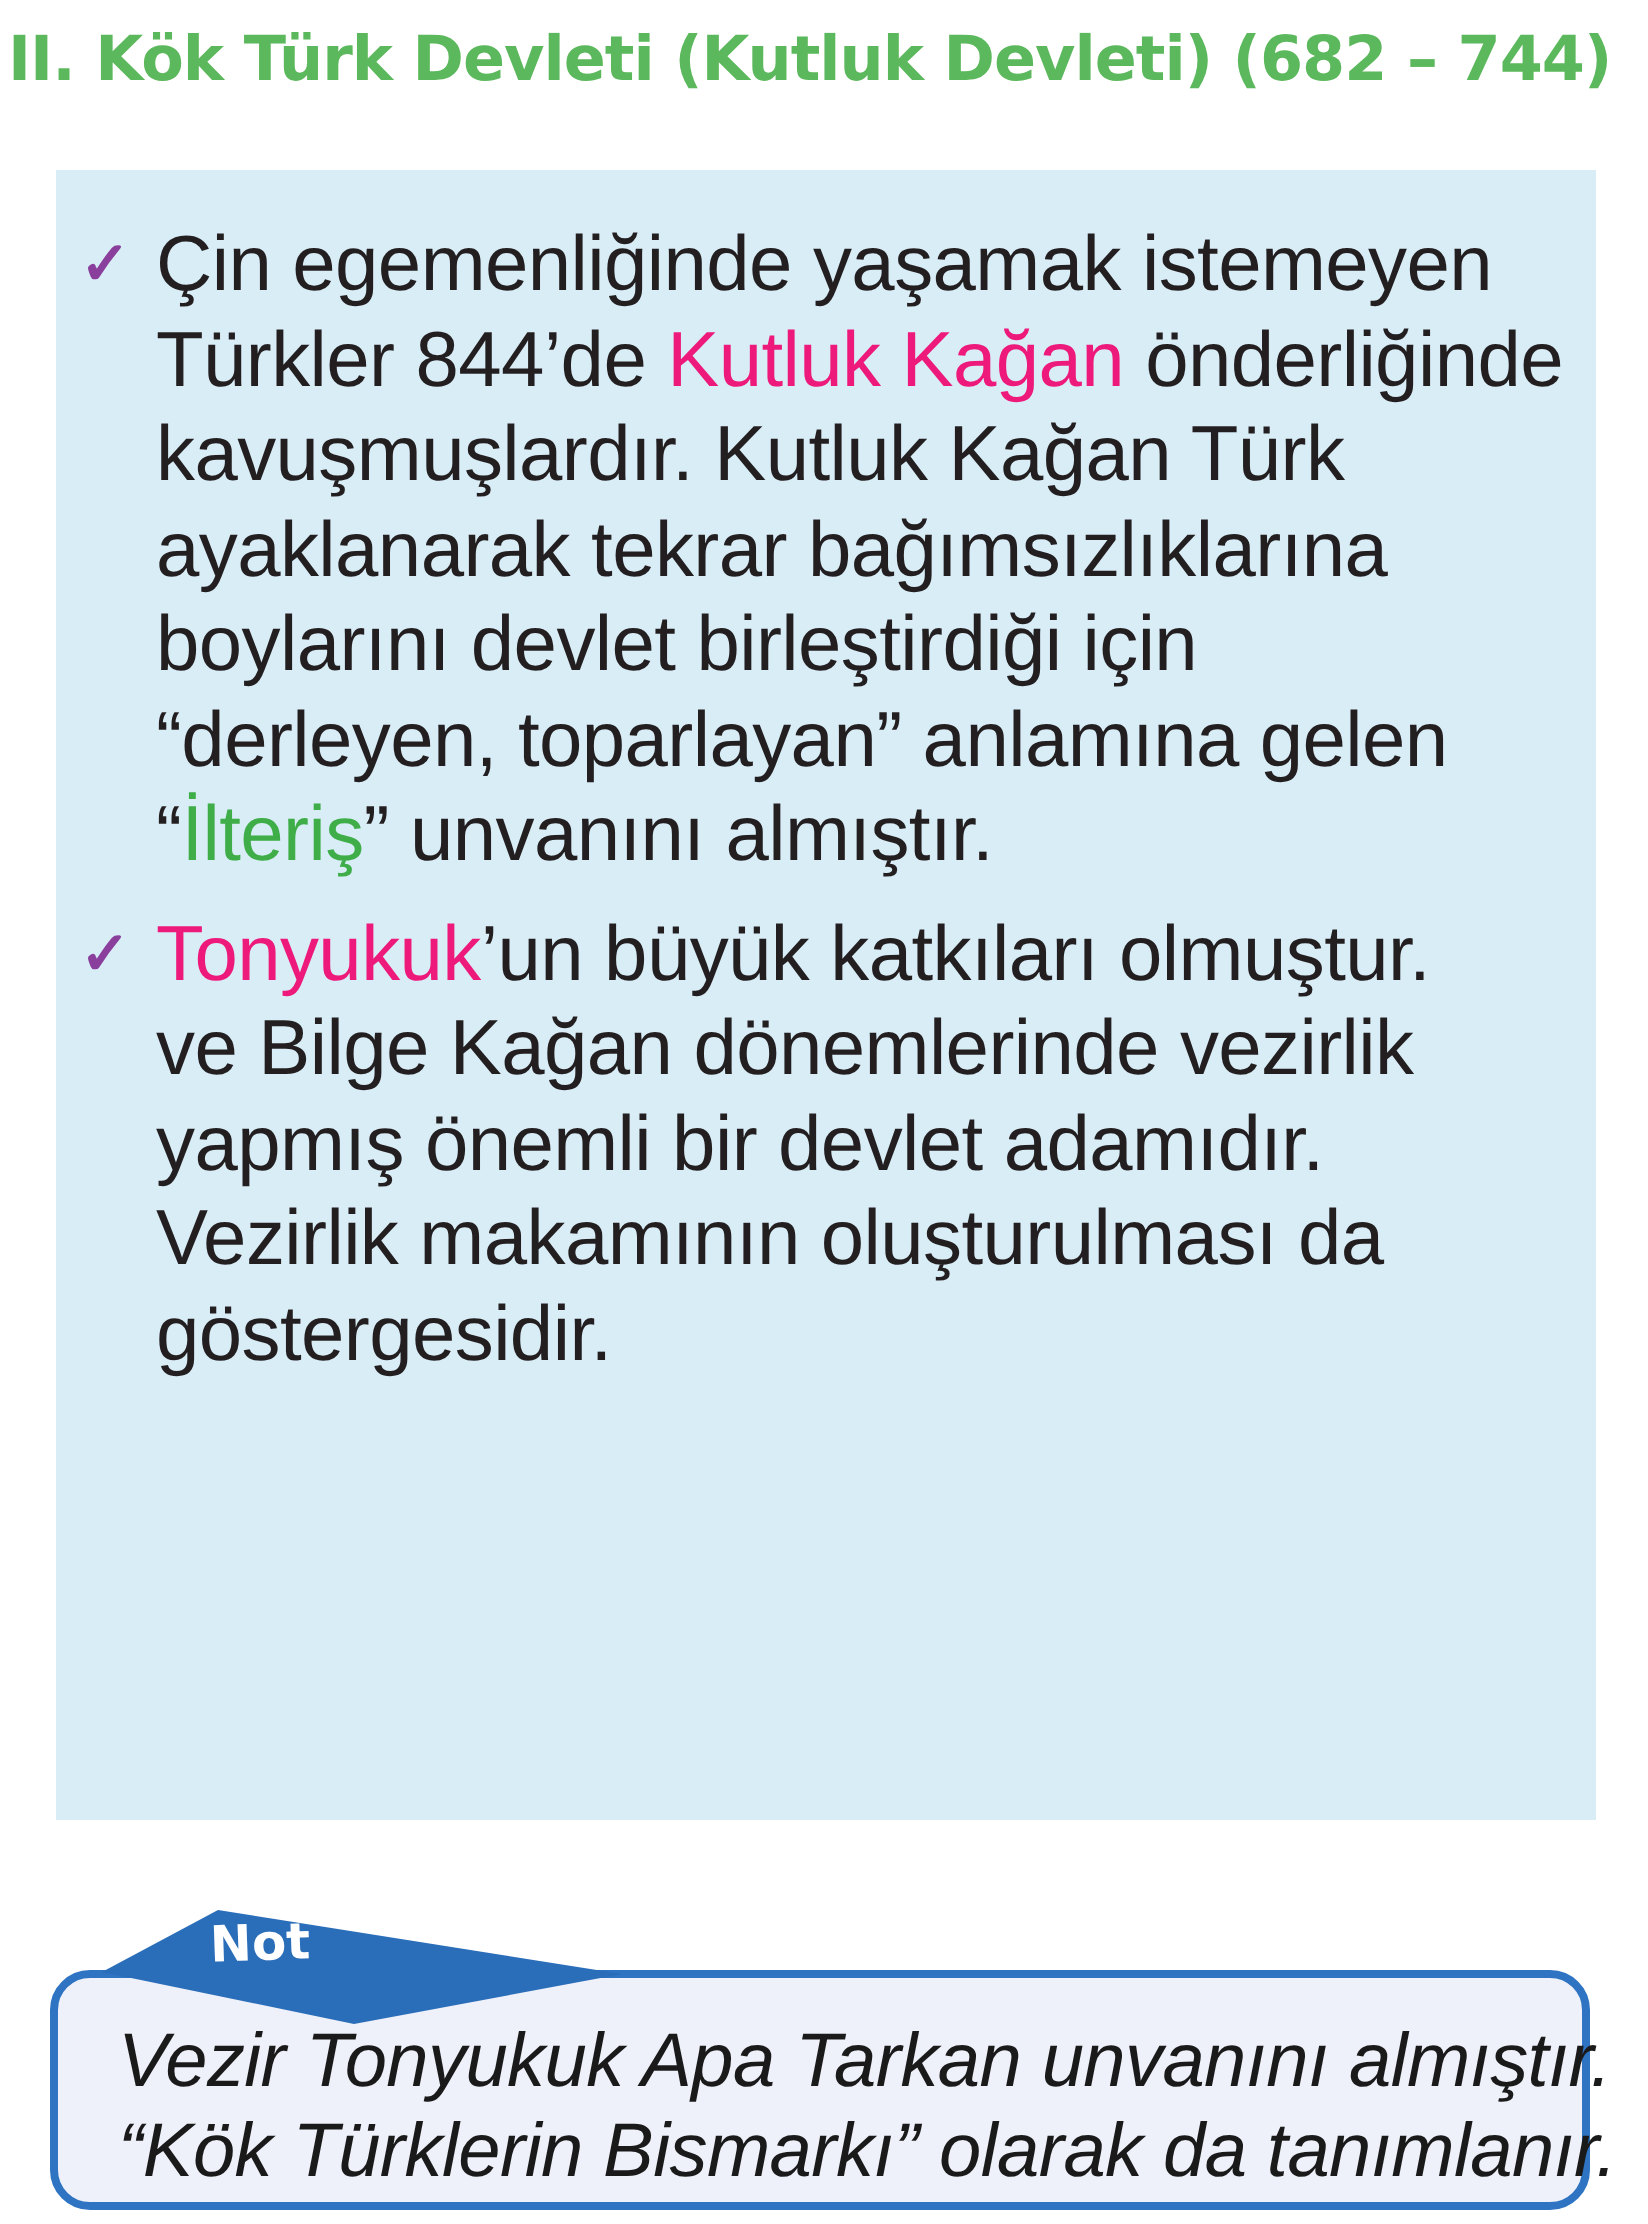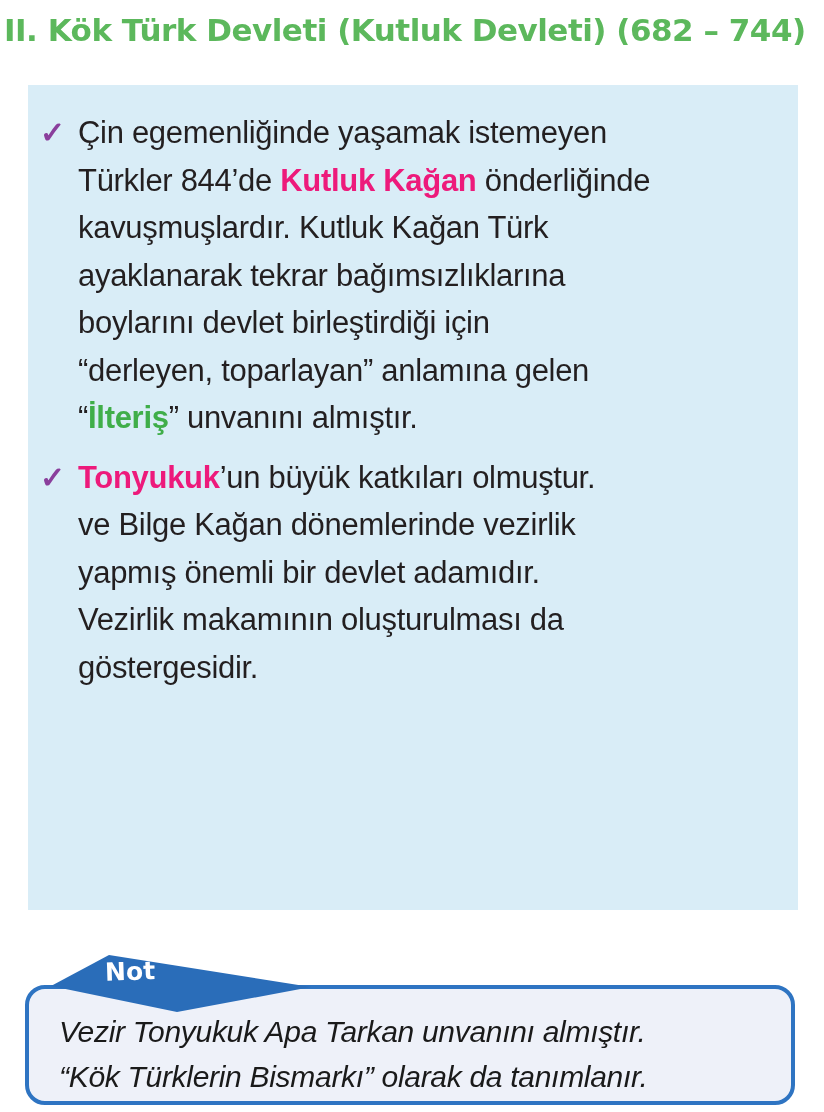--- a/index.html
+++ b/index.html
@@ -46,39 +46,39 @@
   }
   .check {
     flex: none;
     width: 38px;
     color: var(--check-purple, #8a3f9c);
     font-size: 30px;
     font-weight: bold;
     line-height: 47px;
   }
   .lines {
-    font-size: 31px;
+    font-size: 39px;
     line-height: 47.5px;
     color: var(--body-text, #231f20);
     letter-spacing: -0.3px;
   }
   .line { display: block; white-space: nowrap; }
-  .hl-pink   { color: var(--highlight-pink, #ed1a7b); font-weight: bold; }
-  .hl-green  { color: var(--highlight-green, #3fae49); font-weight: bold; }
+  .hl-pink   { color: var(--highlight-pink, #ed1a7b); font-weight: normal; }
+  .hl-green  { color: var(--highlight-green, #3fae49); font-weight: normal; }
   .note-box {
     position: absolute;
     left: 25px; top: 985px;
     width: 770px; height: 120px;
     border: 4px solid var(--note-border, #2e74c2);
     border-radius: 20px;
     background: var(--note-bg, #eef1f9);
     padding: 20px 0 0 30px;
   }
   .note-text {
-    font-size: 30px;
+    font-size: 38px;
     font-style: italic;
     line-height: 45px;
     color: #1a1a1a;
     letter-spacing: -0.3px;
   }
   .note-ribbon {
     position: absolute;
     top: -36px; left: 18px;
     width: 268px; height: 62px;
   }

